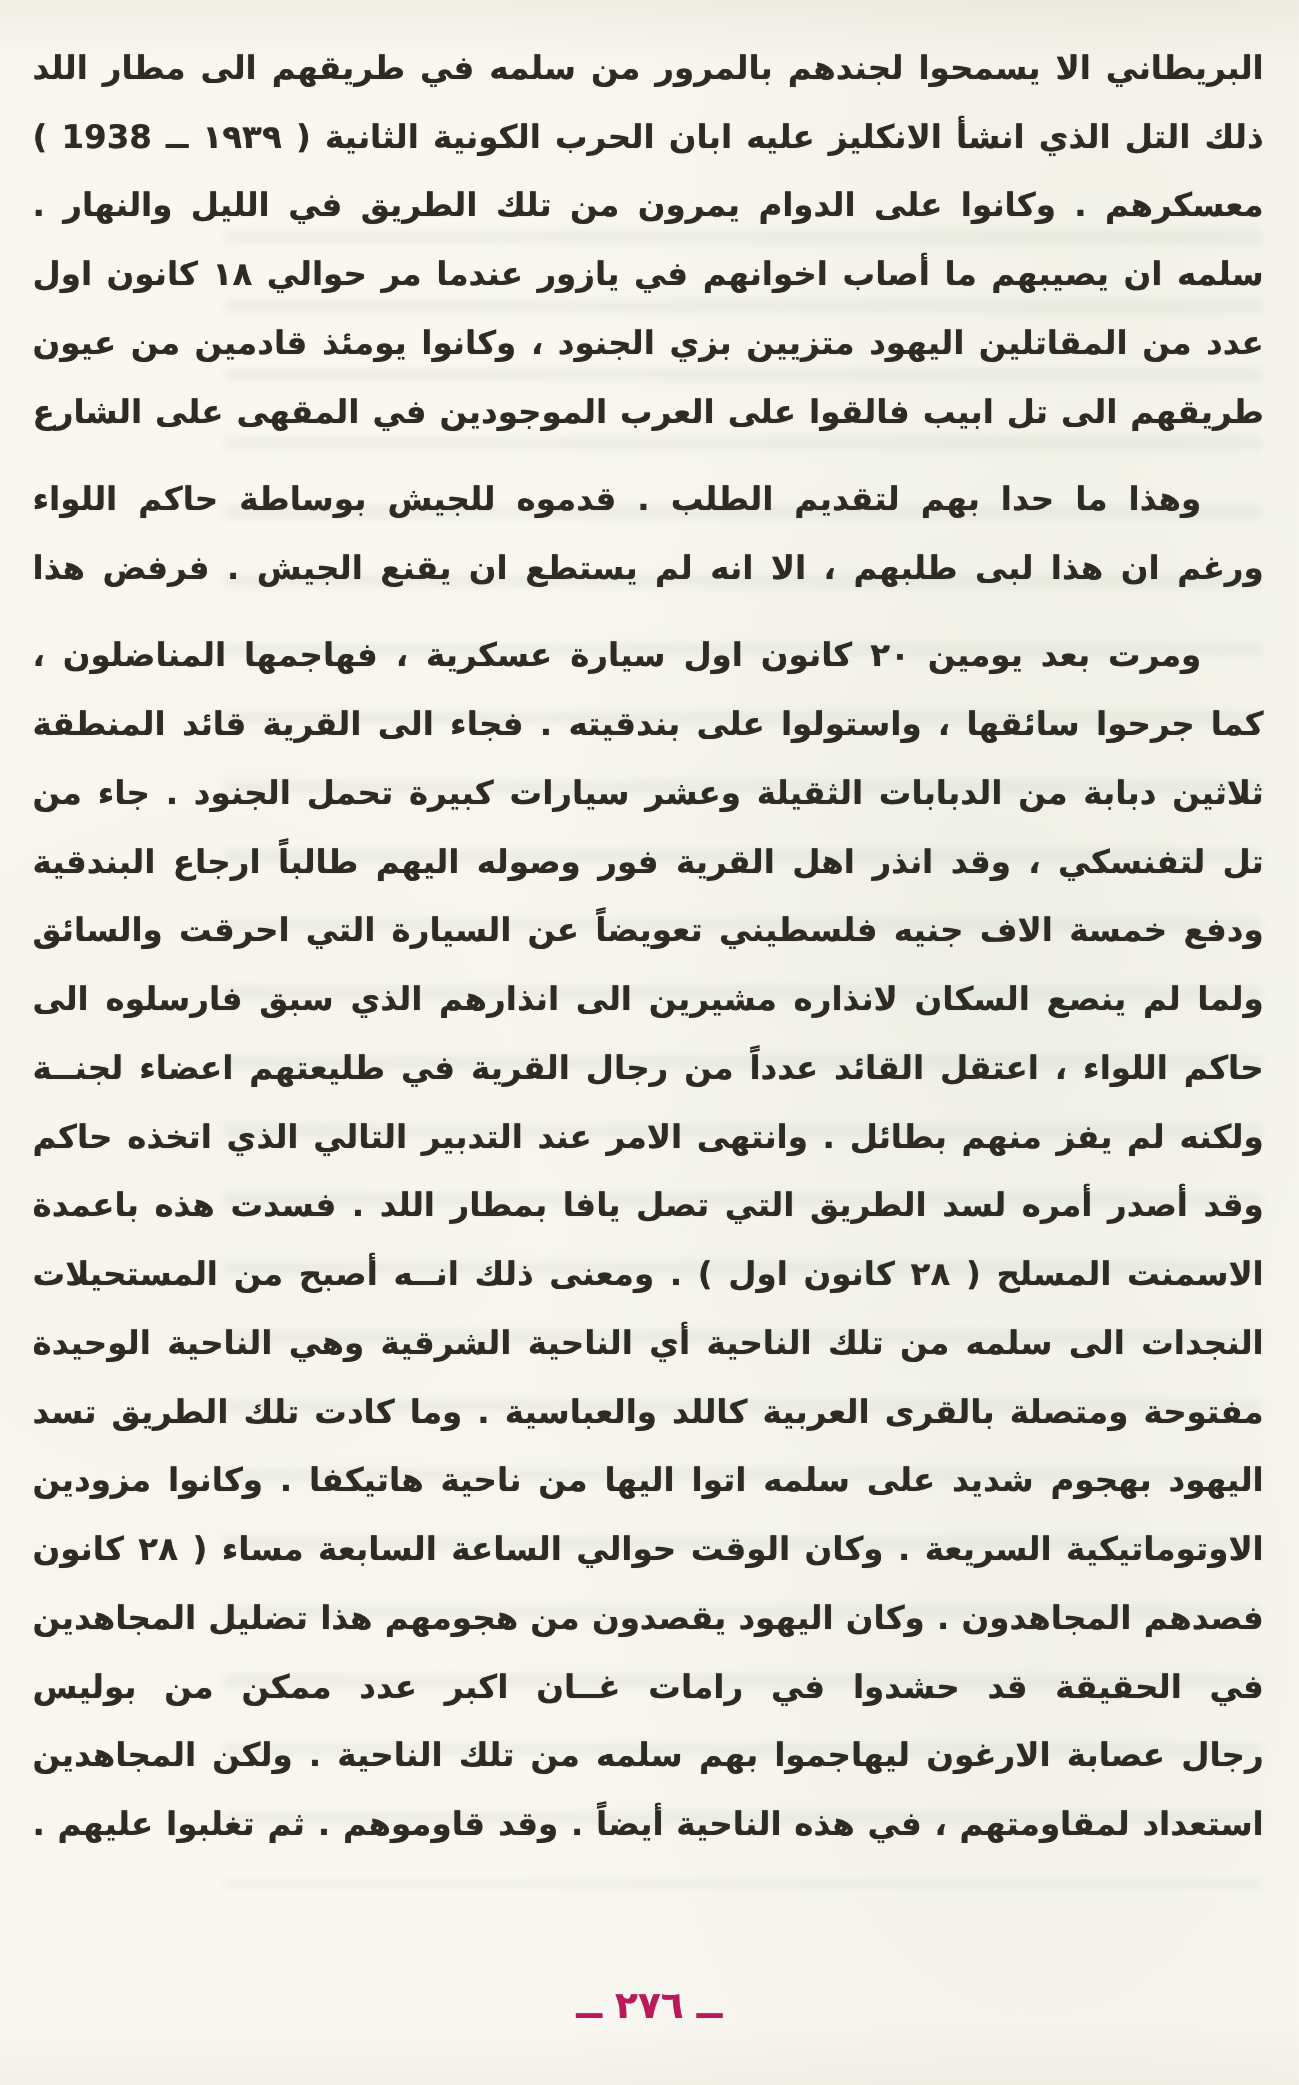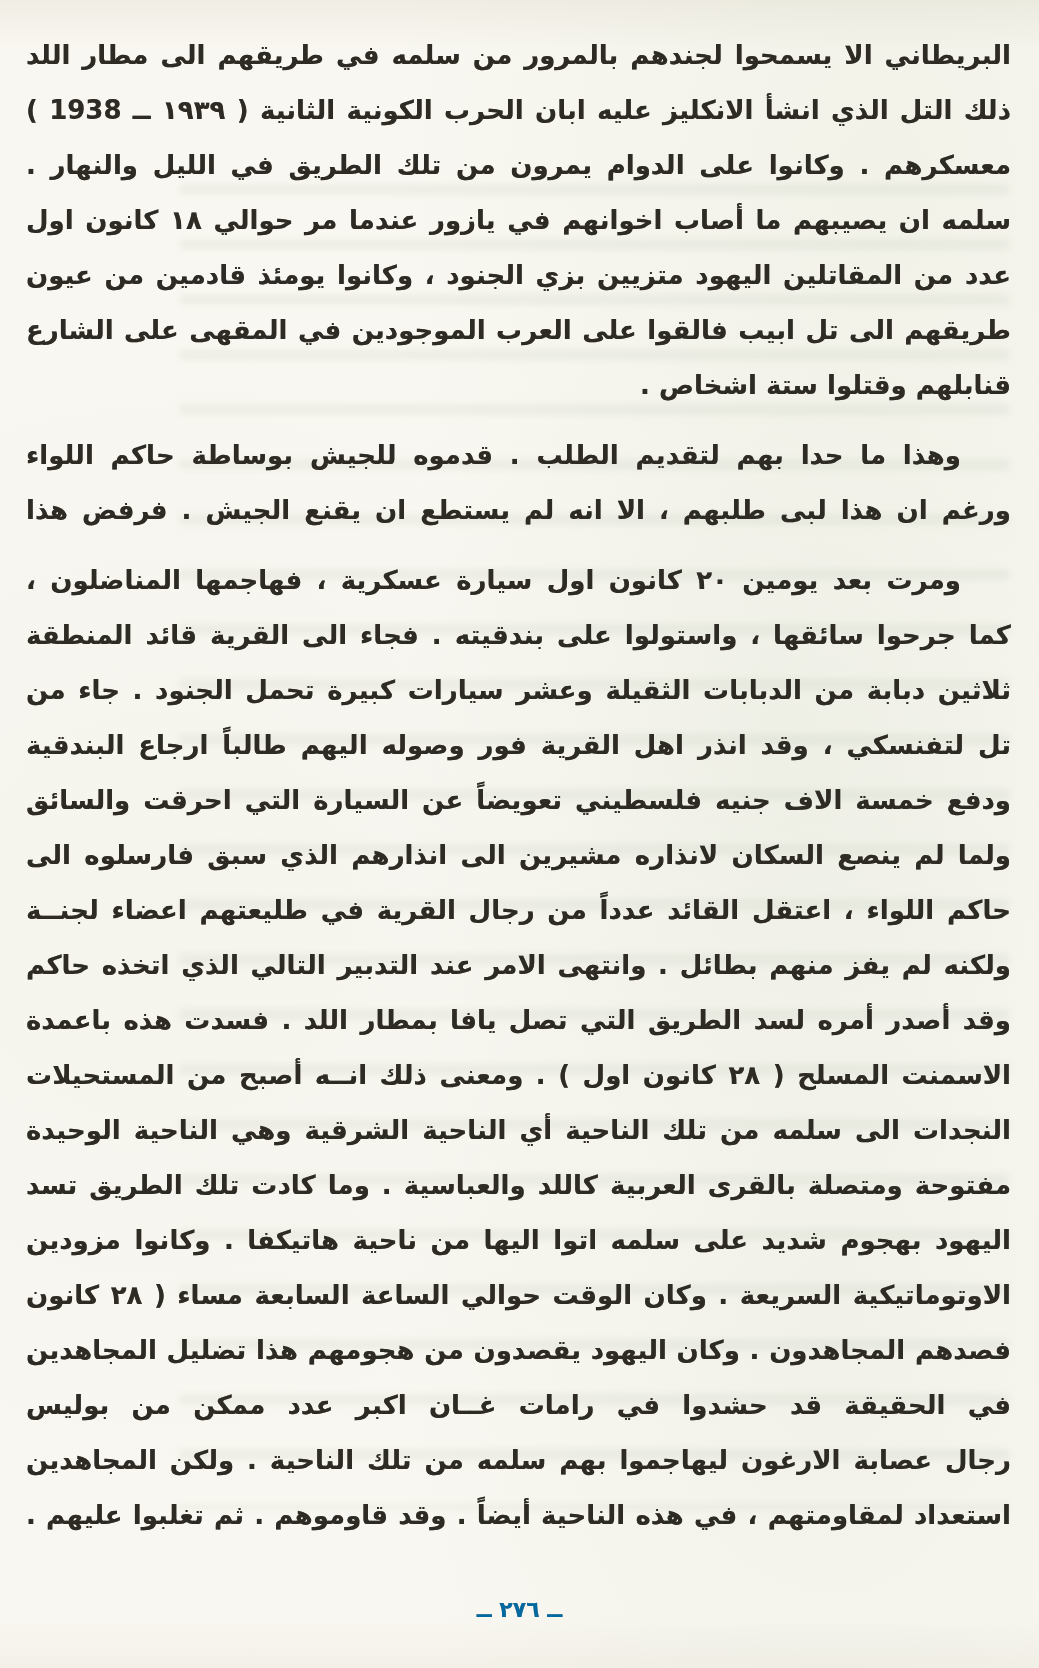--- a/index.html
+++ b/index.html
@@ -68,42 +68,41 @@
   }
   .line.short {
     text-align-last: right;
   }
   .footer {
     position: absolute;
     bottom: 46px;
     left: 0;
     right: 0;
     text-align: center;
-    font-size: 22px;
+    font-size: 30px;
     font-weight: bold;
-    color: #0369a1;
+    color: #be185d;
     letter-spacing: 1px;
     text-shadow: 0 0 0.6px rgba(57,52,44,0.5);
   }
 </style>
 </head>
 <body>
 
 <div class="paper-texture"></div>
 <div class="ghost-bleed"></div>
 
 <div class="page" id="text-block">
     <div class="para">
       <div class="line">البريطاني الا يسمحوا لجندهم بالمرور من سلمه في طريقهم الى مطار اللد والى تل لتفنسكي :</div>
       <div class="line">ذلك التل الذي انشأ الانكليز عليه ابان الحرب الكونية الثانية ( ١٩٣٩ ــ 1938 )</div>
       <div class="line">معسكرهم . وكانوا على الدوام يمرون من تلك الطريق في الليل والنهار . وخشى ابناء</div>
       <div class="line">سلمه ان يصيبهم ما أصاب اخوانهم في يازور عندما مر حوالي ١٨ كانون اول ١٩٤٧</div>
       <div class="line">عدد من المقاتلين اليهود متزيين بزي الجنود ، وكانوا يومئذ قادمين من عيون قارة في</div>
       <div class="line">طريقهم الى تل ابيب فالقوا على العرب الموجودين في المقهى على الشارع العام عدداً من</div>
-      <div class="line short">قنابلهم وقتلوا ستة اشخاص .</div>
     </div>
     <div class="para">
       <div class="line indent">وهذا ما حدا بهم لتقديم الطلب . قدموه للجيش بوساطة حاكم اللواء المستر فولر .</div>
       <div class="line">ورغم ان هذا لبى طلبهم ، الا انه لم يستطع ان يقنع الجيش . فرفض هذا الانصياع .</div>
     </div>
     <div class="para">
       <div class="line indent">ومرت بعد يومين ٢٠ كانون اول سيارة عسكرية ، فهاجمها المناضلون ، واحرقوها .</div>
       <div class="line">كما جرحوا سائقها ، واستولوا على بندقيته . فجاء الى القرية قائد المنطقة العسكري يقود</div>
       <div class="line">ثلاثين دبابة من الدبابات الثقيلة وعشر سيارات كبيرة تحمل الجنود . جاء من معسكر</div>
       <div class="line">تل لتفنسكي ، وقد انذر اهل القرية فور وصوله اليهم طالباً ارجاع البندقية التي سلبوها ،</div>

